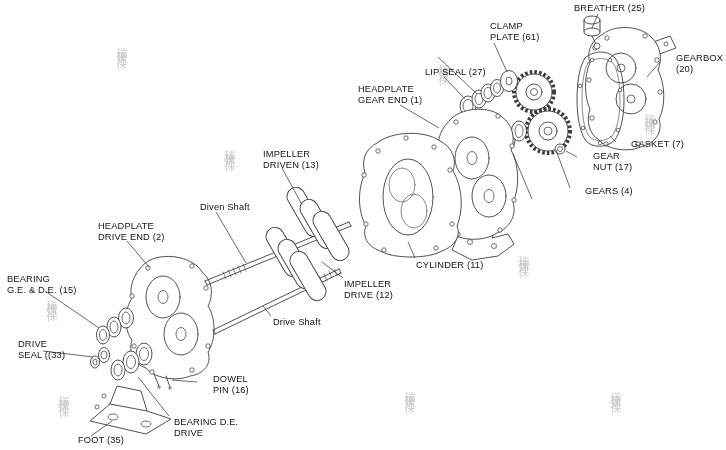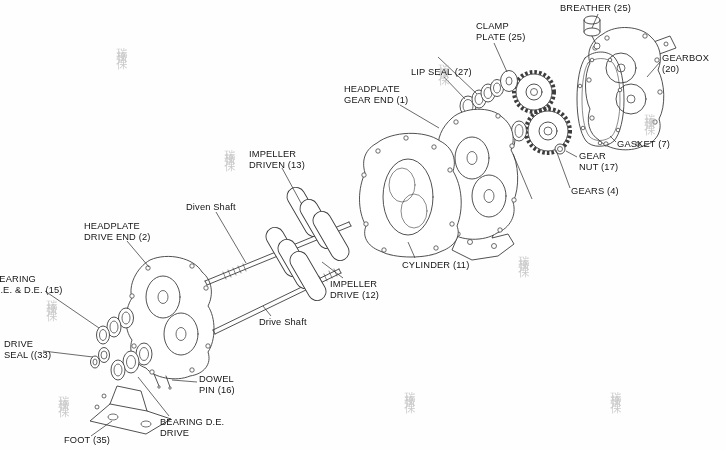--- a/index.html
+++ b/index.html
@@ -11,21 +11,21 @@
   }
   .diagram-svg { position:absolute; left:0; top:0; }
   .ln    { fill:none; stroke:#3d3d3d; stroke-width:0.9; stroke-linejoin:round; stroke-linecap:round; }
   .solid { fill:#ffffff; stroke:#3d3d3d; stroke-width:0.9; stroke-linejoin:round; }
   .hole  { fill:#ffffff; stroke:#3d3d3d; stroke-width:0.75; }
   .teeth { fill:none; stroke:#3d3d3d; stroke-width:4; stroke-dasharray:2.6 2.1; }
   .leader{ fill:none; stroke:#2b2b2b; stroke-width:0.7; }
   .thin  { stroke-width:0.6; }
   .part-label {
     position:absolute; font-size:9.3px; line-height:1.2; color:#141414;
-    white-space:pre-line; letter-spacing:0.15px;
+    white-space:pre-line; letter-spacing:0.15px;margin-left:14px;
   }
   .watermark {
     position:absolute; writing-mode:vertical-rl; text-orientation:upright;
     font-size:11px; letter-spacing:4px; color:#b9b9b9; opacity:0.75;
     user-select:none; pointer-events:none;
   }
 </style>
 </head>
 <body>
 
@@ -265,21 +265,21 @@
   <div class="watermark" style="left:642px;top:104px">瑞格环保</div>
   <div class="watermark" style="left:222px;top:140px">瑞格环保</div>
   <div class="watermark" style="left:516px;top:246px">瑞格环保</div>
   <div class="watermark" style="left:44px;top:290px">瑞格环保</div>
   <div class="watermark" style="left:402px;top:382px">瑞格环保</div>
   <div class="watermark" style="left:56px;top:386px">瑞格环保</div>
   <div class="watermark" style="left:608px;top:382px">瑞格环保</div>
 
   <div class="part-label" style="left:560px;top:3px">BREATHER (25)</div>
   <div class="part-label" style="left:476px;top:21px">CLAMP
-PLATE (25)</div>
+PLATE (61)</div>
   <div class="part-label" style="left:662px;top:53px">GEARBOX (20)</div>
   <div class="part-label" style="left:411px;top:67px">LIP SEAL (27)</div>
   <div class="part-label" style="left:344px;top:84px">HEADPLATE
 GEAR END (1)</div>
   <div class="part-label" style="left:617px;top:139px">GASKET (7)</div>
   <div class="part-label" style="left:579px;top:151px">GEAR
 NUT (17)</div>
   <div class="part-label" style="left:571px;top:186px">GEARS (4)</div>
   <div class="part-label" style="left:249px;top:149px">IMPELLER
 DRIVEN (13)</div>

